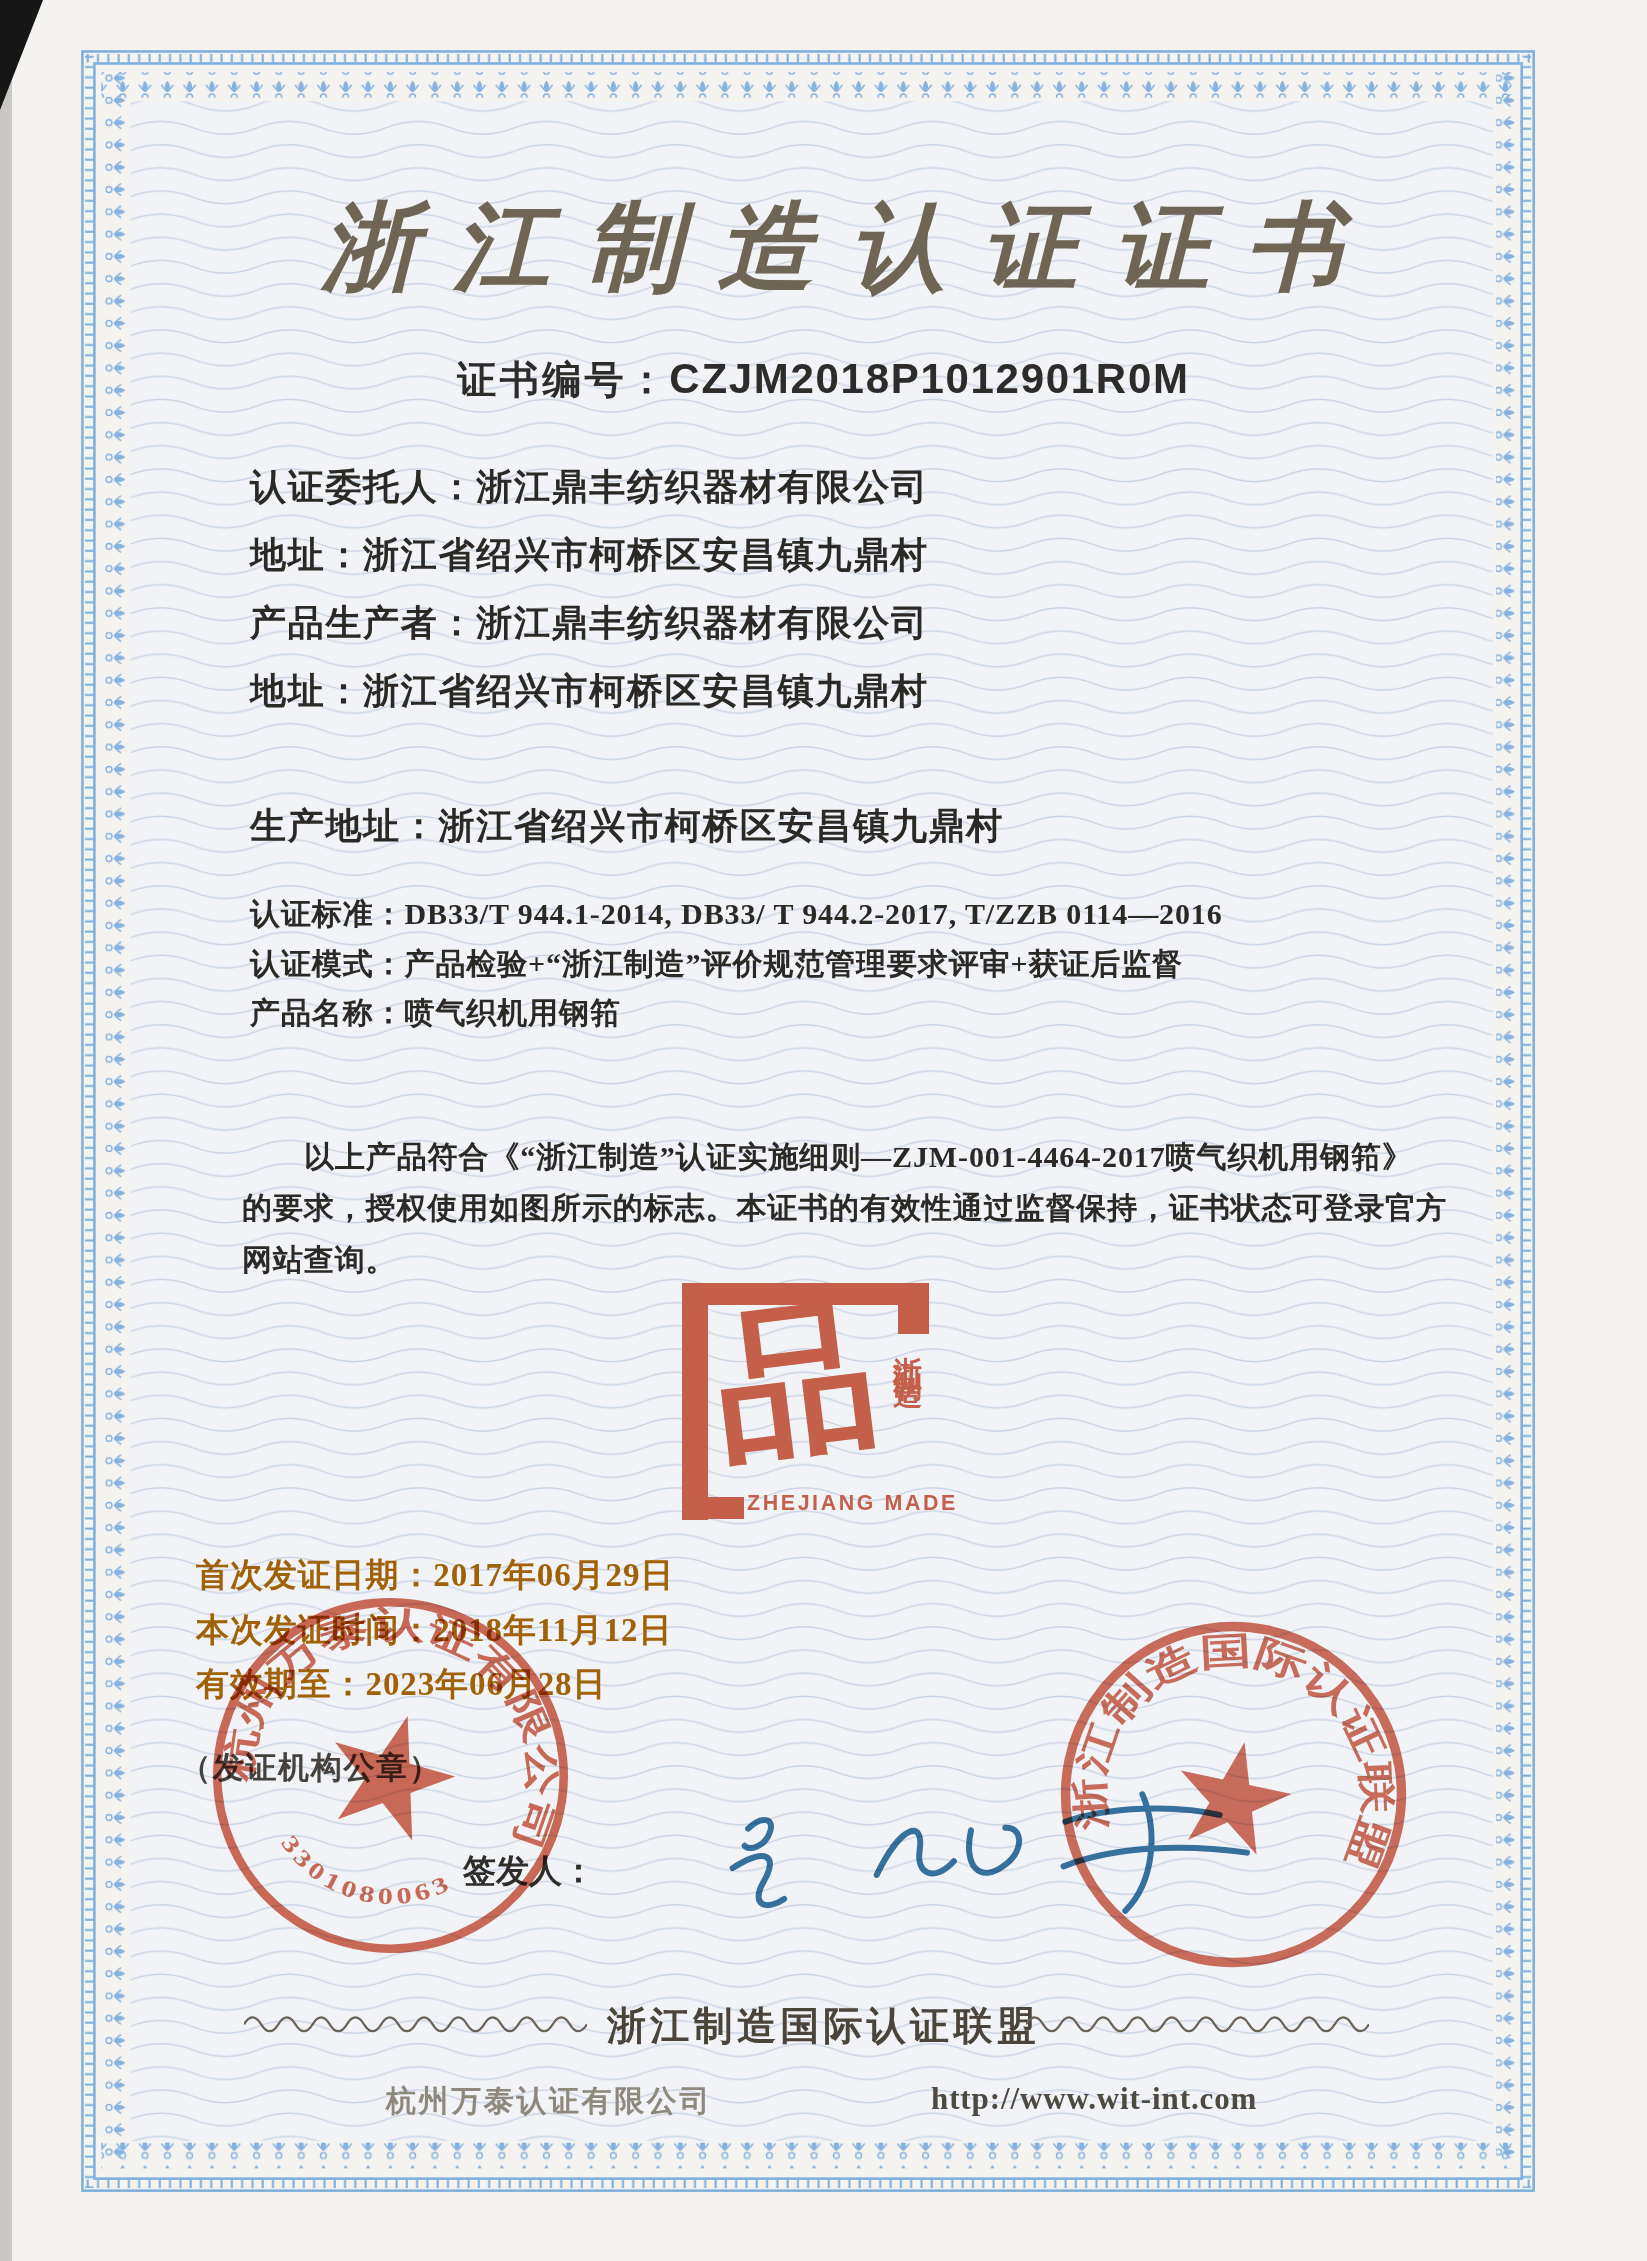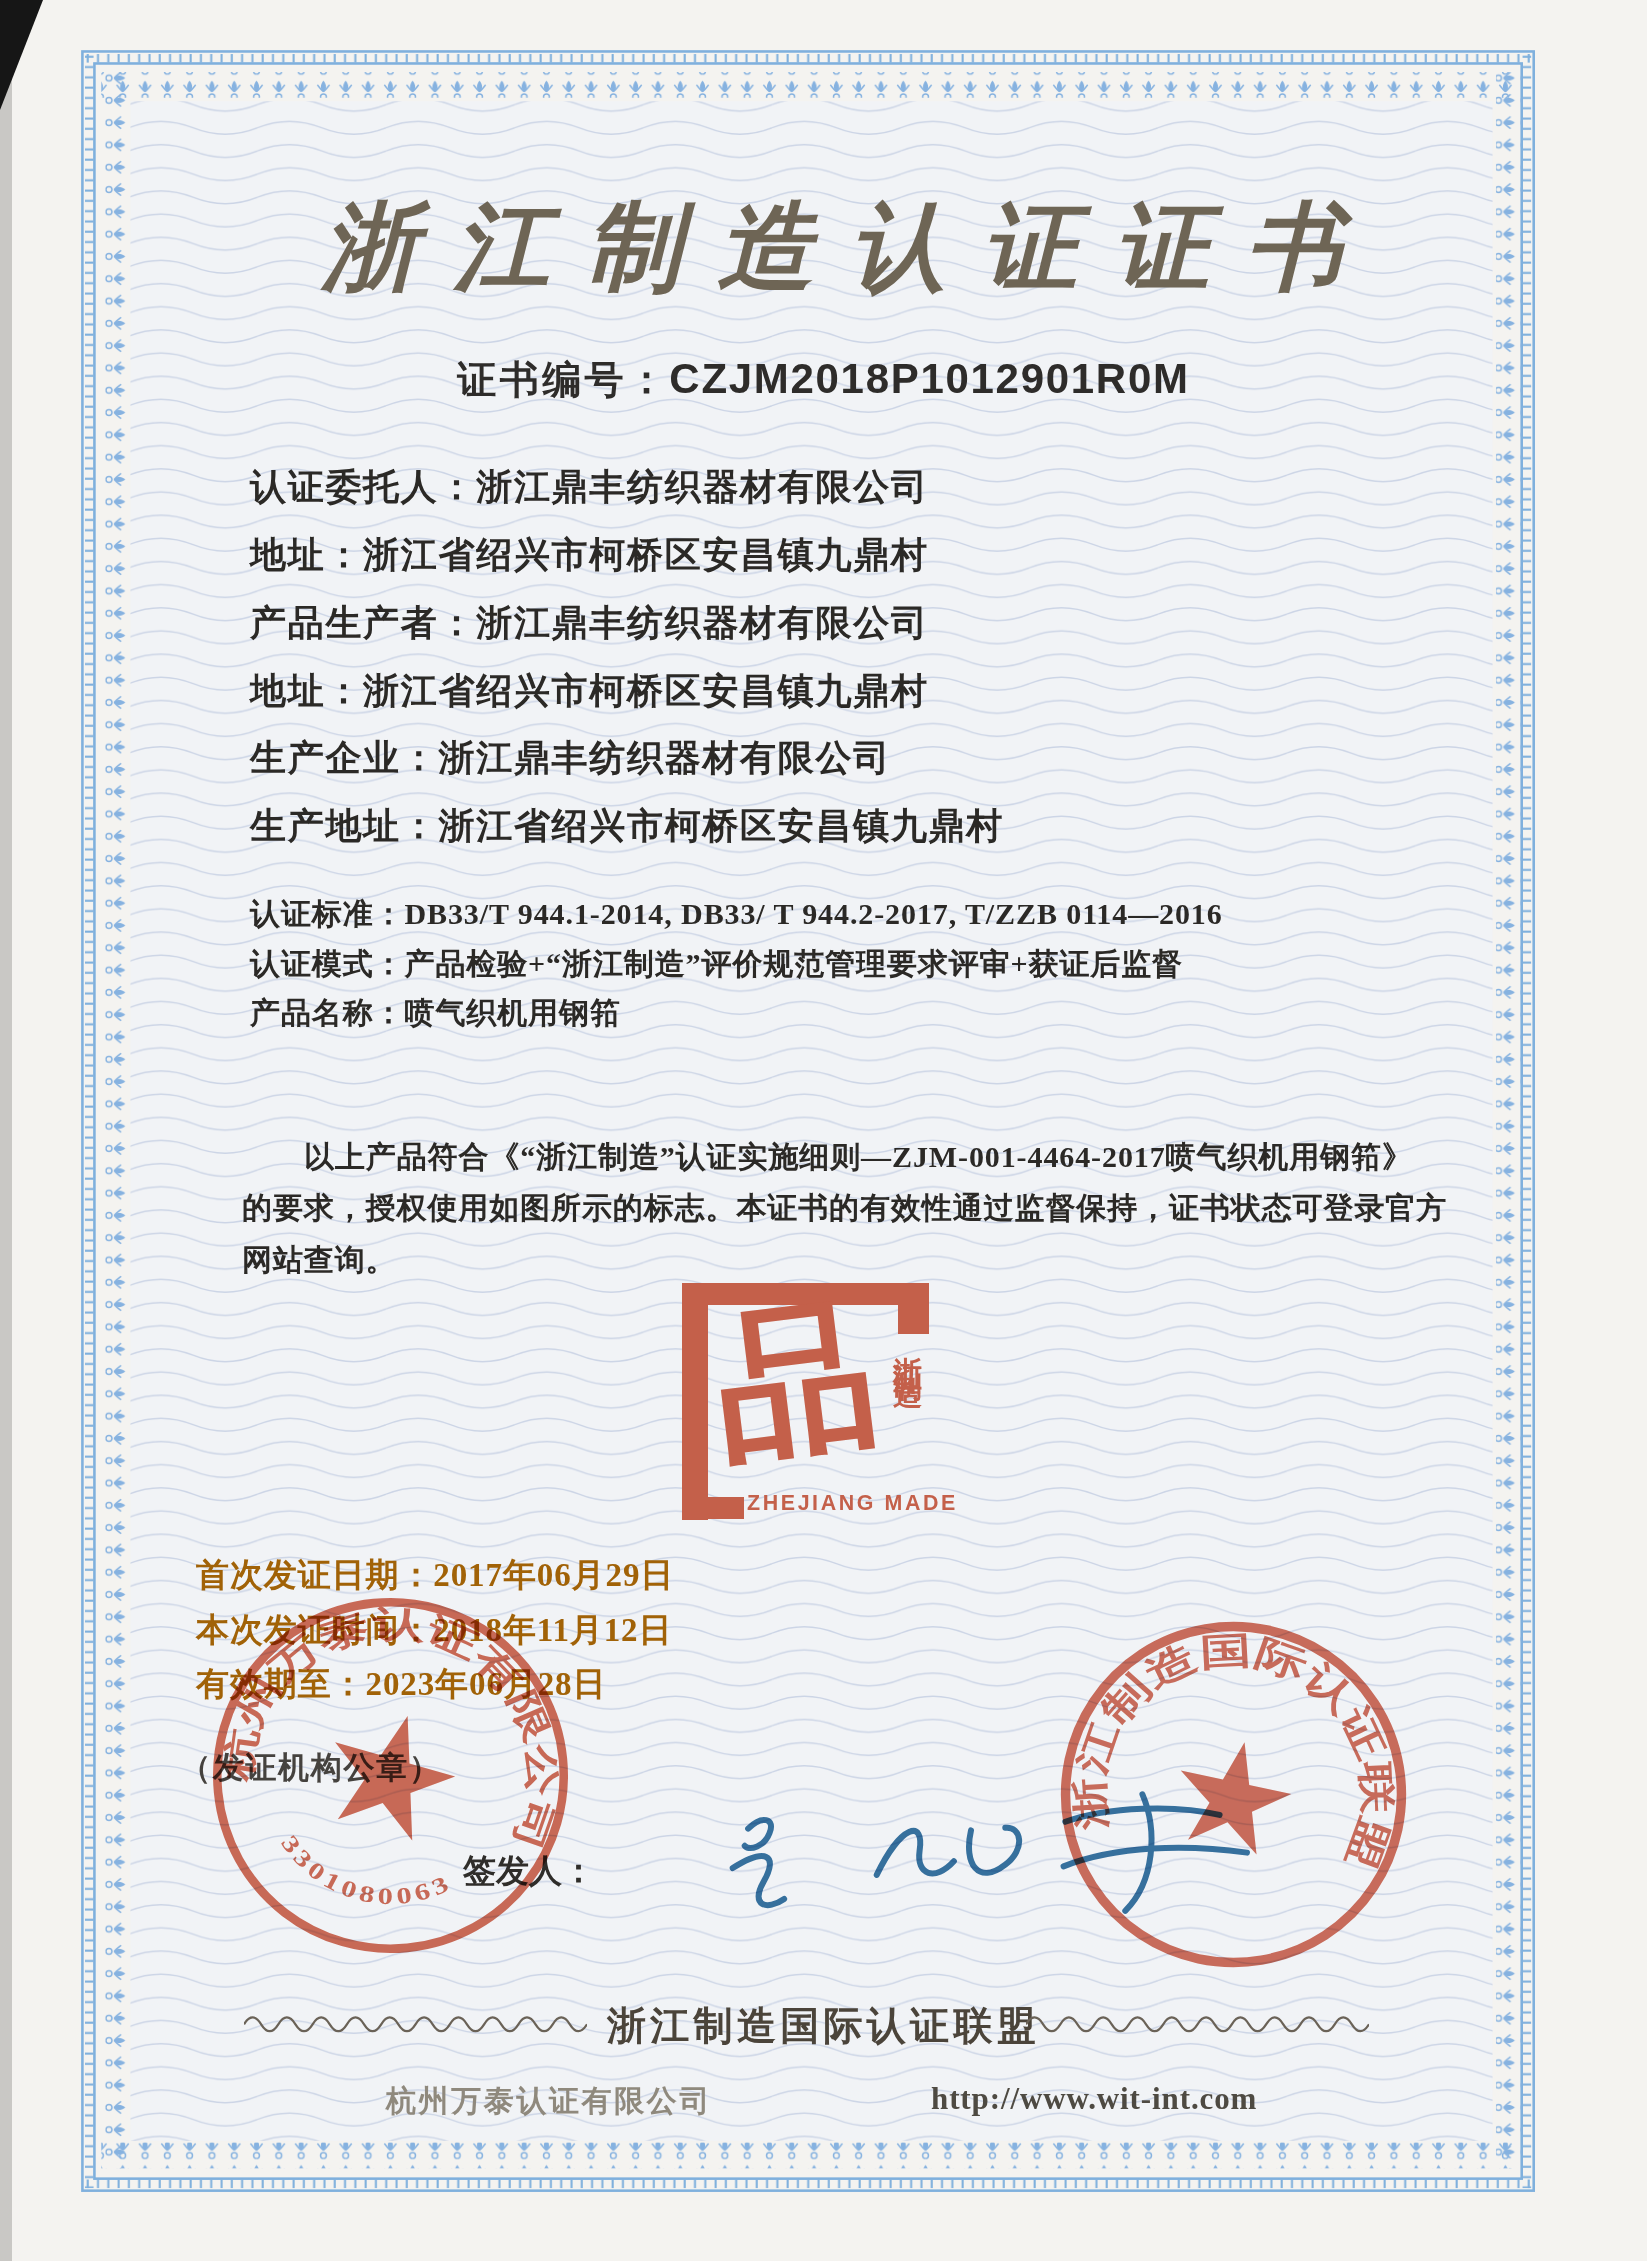--- a/index.html
+++ b/index.html
@@ -94,21 +94,20 @@
   <div class="abs" id="title">浙江制造认证证书</div>
 
   <div class="abs" id="cert-no-line">
     <span class="lbl">证书编号：</span><span class="val">CZJM2018P1012901R0M</span>
   </div>
 
   <div class="abs info-line" style="top:463px">认证委托人：浙江鼎丰纺织器材有限公司</div>
   <div class="abs info-line" style="top:531px">地址：浙江省绍兴市柯桥区安昌镇九鼎村</div>
   <div class="abs info-line" style="top:599px">产品生产者：浙江鼎丰纺织器材有限公司</div>
   <div class="abs info-line" style="top:667px">地址：浙江省绍兴市柯桥区安昌镇九鼎村</div>
-  <div class="abs info-line" style="top:734px">生产企业：浙江鼎丰纺织器材有限公司</div>
   <div class="abs info-line" style="top:802px">生产地址：浙江省绍兴市柯桥区安昌镇九鼎村</div>
 
   <div class="abs spec-line" style="top:894px">认证标准：DB33/T 944.1-2014, DB33/ T 944.2-2017, T/ZZB 0114—2016</div>
   <div class="abs spec-line" style="top:944px">认证模式：产品检验+“浙江制造”评价规范管理要求评审+获证后监督</div>
   <div class="abs spec-line" style="top:993px">产品名称：喷气织机用钢筘</div>
 
   <div class="abs stmt-line" style="top:1129px;padding-left:62px">以上产品符合《“浙江制造”认证实施细则—ZJM-001-4464-2017喷气织机用钢筘》</div>
   <div class="abs stmt-line" style="top:1180px">的要求，授权使用如图所示的标志。本证书的有效性通过监督保持，证书状态可登录官方</div>
   <div class="abs stmt-line" style="top:1232px">网站查询。</div>
 

